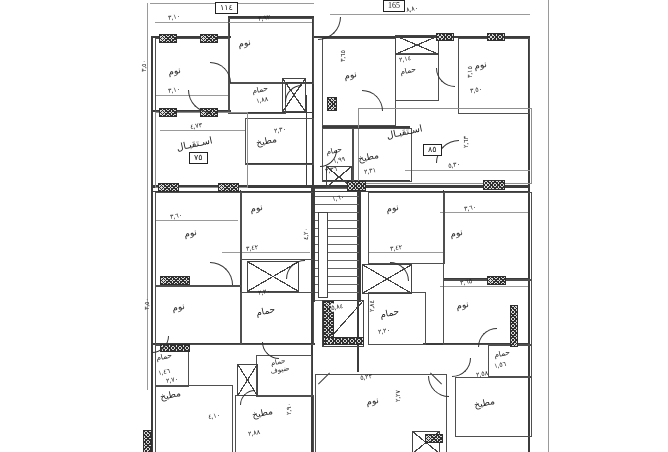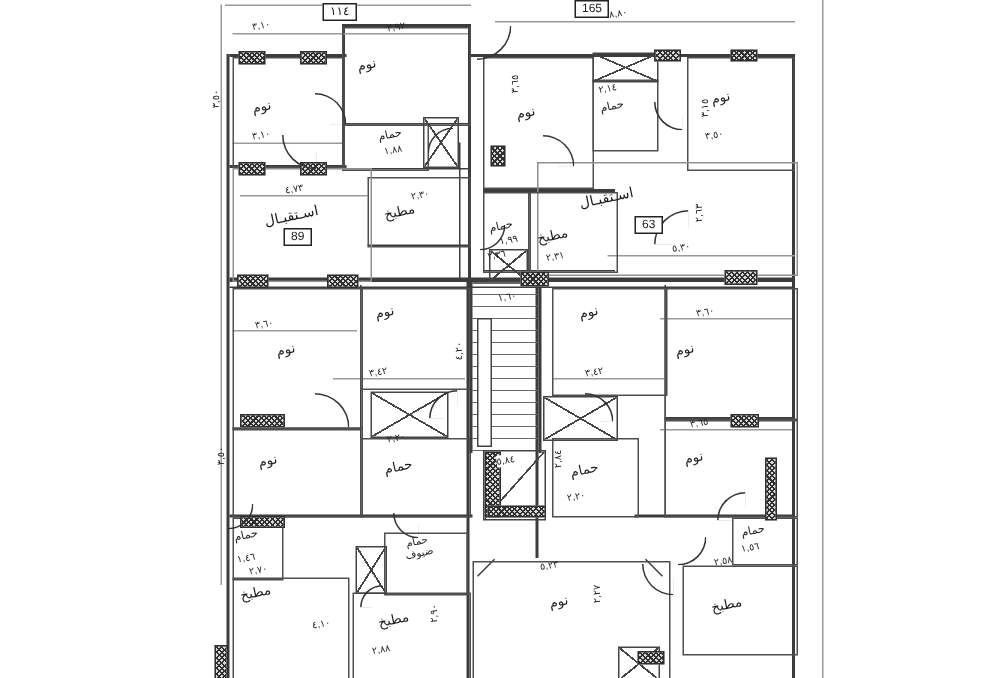--- a/index.html
+++ b/index.html
@@ -1,17 +1,17 @@
 <!DOCTYPE html>
 <html><head>
 <meta charset="utf-8">
 <style>
   html,body{margin:0;padding:0;background:#fff;}
   .plan{position:relative;width:668px;height:452px;background:#fff;overflow:hidden;
-        font-family:Liberation Sans, sans-serif;color:#222;}
+        font-family:Liberation Serif, serif;color:#222;}
   .w{position:absolute;background:#3c3c3c;}
   .dl{position:absolute;background:#9a9a9a;}
   .room{position:absolute;border:1px solid #4f4f4f;}
   .roomL{position:absolute;border:1px solid #8f8f8f;}
   .hc{position:absolute;background-color:#d9d9d9;border:1px solid #2f2f2f;
       background-image:repeating-linear-gradient(45deg,#2f2f2f 0,#2f2f2f 1px,transparent 1px,transparent 2.5px),
                        repeating-linear-gradient(135deg,#2f2f2f 0,#2f2f2f 1px,transparent 1px,transparent 2.5px);}
   .shaft{position:absolute;border:1px solid #444;
       background:linear-gradient(to top right,transparent calc(50% - .6px),#444 calc(50% - .6px),#444 calc(50% + .6px),transparent calc(50% + .6px)),
                  linear-gradient(to bottom right,transparent calc(50% - .6px),#444 calc(50% - .6px),#444 calc(50% + .6px),transparent calc(50% + .6px));}
@@ -152,22 +152,22 @@
   <div class="arc tr" style="left:390px;top:262px;width:18px;height:18px"></div>
   <div class="arc br" style="left:152px;top:336px;width:16px;height:16px"></div>
   <div class="arc bl" style="left:262px;top:342px;width:16px;height:16px"></div>
   <div class="arc tl" style="left:478px;top:328px;width:18px;height:18px"></div>
   <div class="arc br" style="left:452px;top:358px;width:18px;height:18px"></div>
   <div class="arc tl" style="left:240px;top:390px;width:14px;height:14px"></div>
   <div class="arc bl" style="left:428px;top:376px;width:20px;height:20px"></div>
 
   <div class="numbox" style="left:215px;top:2px">١١٤</div>
   <div class="numbox" style="left:383px;top:0px">165</div>
-  <div class="numbox" style="left:189px;top:152px">89</div>
-  <div class="numbox" style="left:423px;top:144px">63</div>
+  <div class="numbox" style="left:189px;top:152px">٧٥</div>
+  <div class="numbox" style="left:423px;top:144px">٨٥</div>
 
   <span class="lbl" style="left:168px;top:66px">نوم</span>
   <span class="lbl" style="left:238px;top:38px">نوم</span>
   <span class="lbl" style="left:344px;top:70px">نوم</span>
   <span class="lbl" style="left:474px;top:60px">نوم</span>
   <span class="lbl" style="left:184px;top:228px">نوم</span>
   <span class="lbl" style="left:250px;top:203px">نوم</span>
   <span class="lbl" style="left:386px;top:203px">نوم</span>
   <span class="lbl" style="left:450px;top:228px">نوم</span>
   <span class="lbl" style="left:172px;top:302px">نوم</span>

